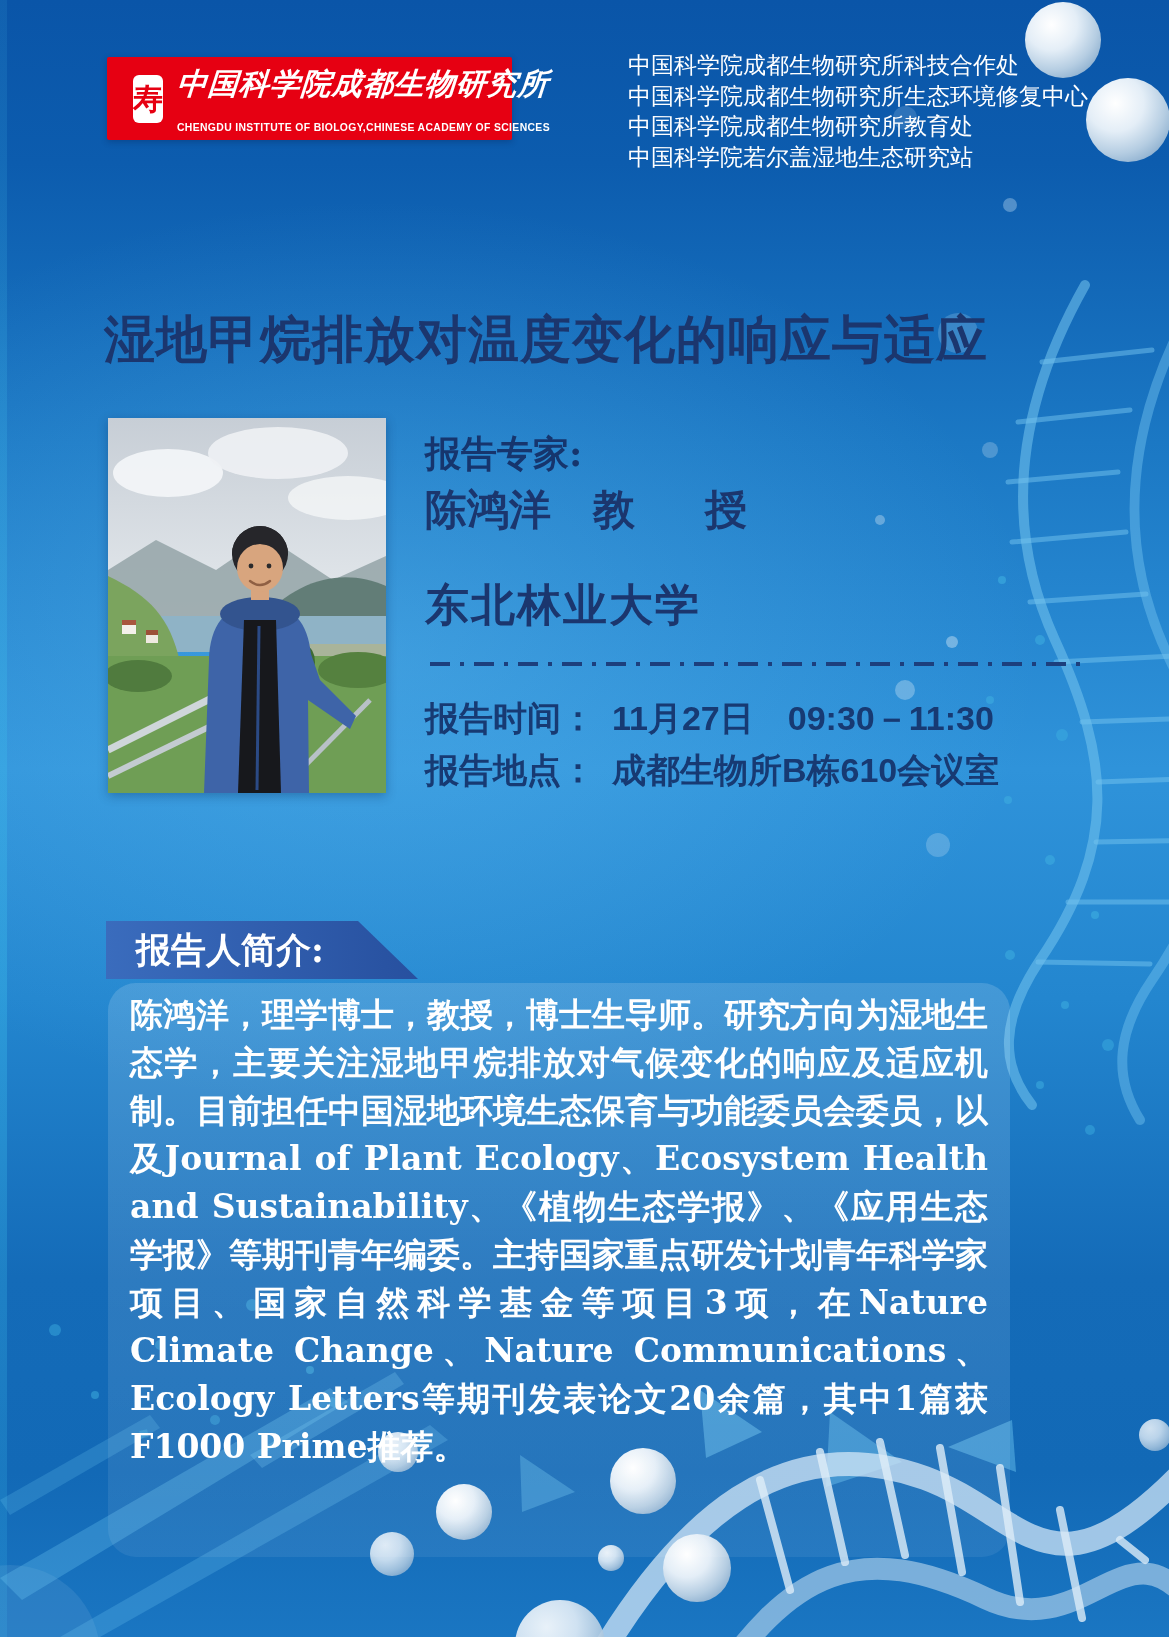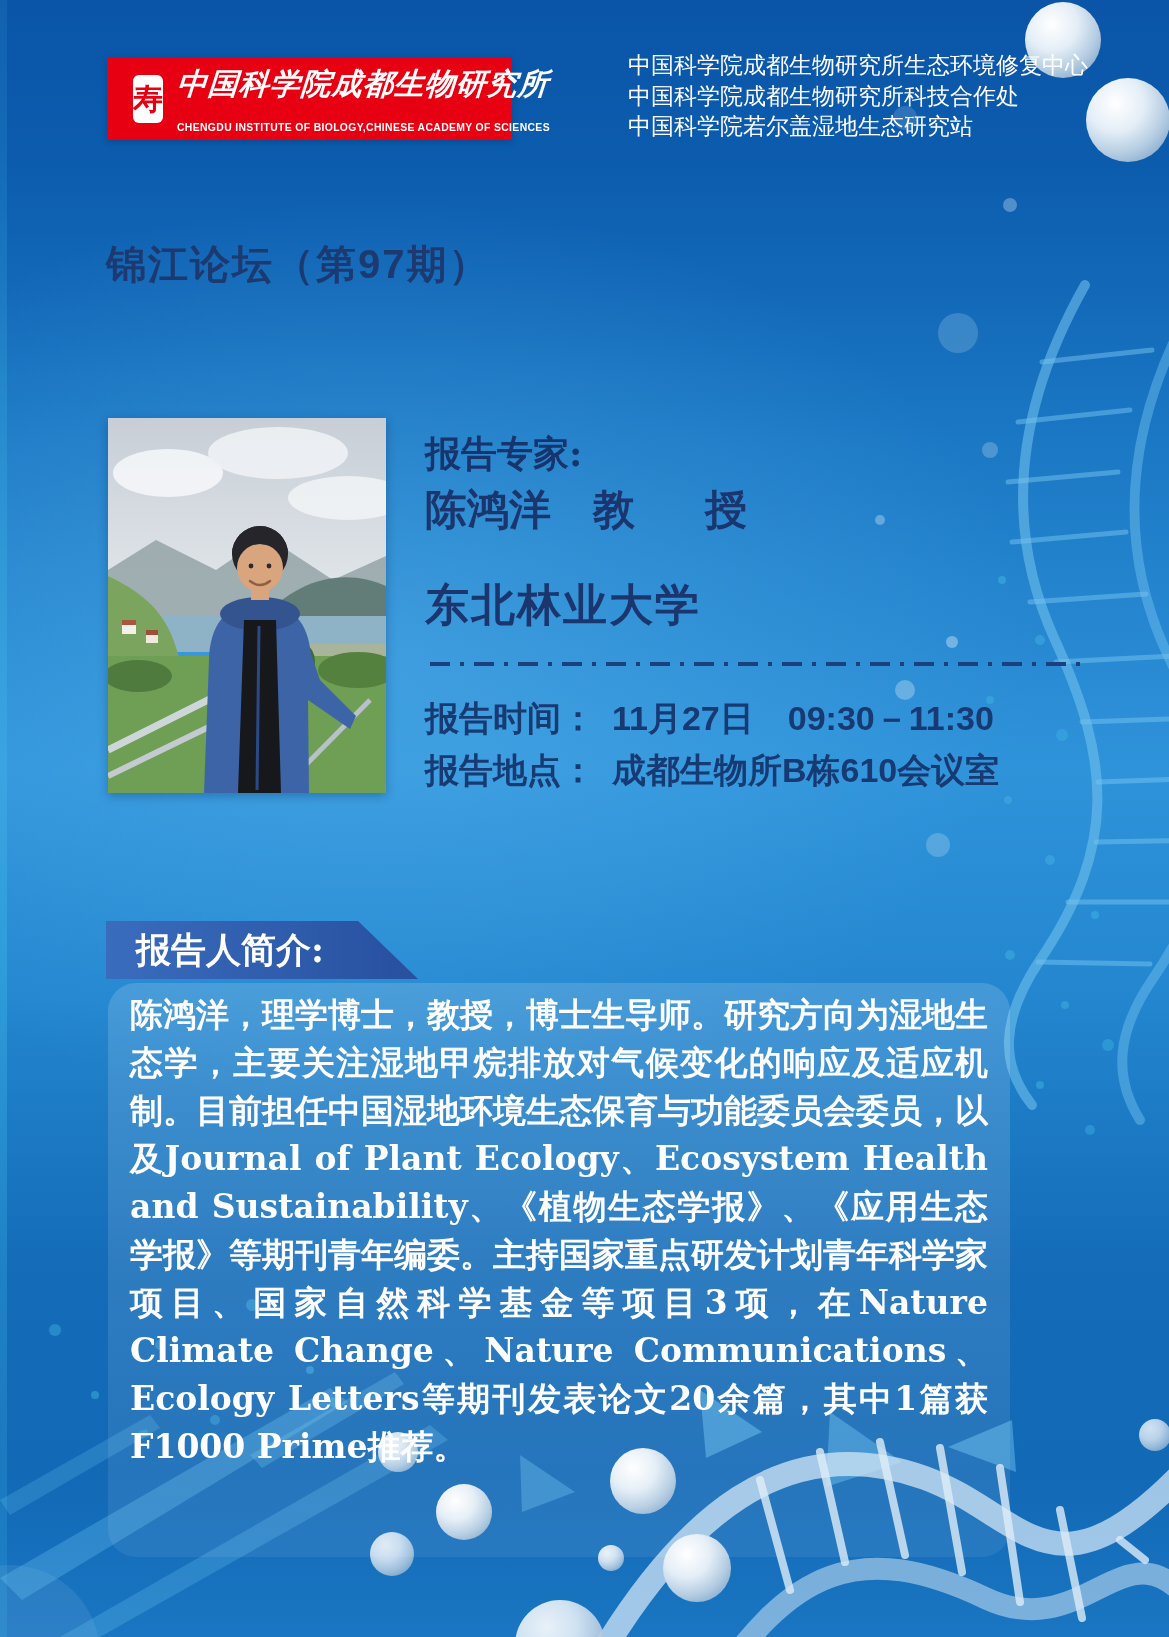--- a/index.html
+++ b/index.html
@@ -214,26 +214,27 @@
 
   <div class="logo" style="background:#e60012;">
     <div class="seal" style="color:#e60012;">寿</div>
     <div class="logo-text">
       <div class="logo-cn">中国科学院成都生物研究所</div>
       <div class="logo-en">CHENGDU INSTITUTE OF BIOLOGY,CHINESE ACADEMY OF SCIENCES</div>
     </div>
   </div>
 
   <div class="organizers">
+    <div>中国科学院成都生物研究所科技合作处</div>
     <div>中国科学院成都生物研究所生态环境修复中心</div>
-    <div>中国科学院成都生物研究所科技合作处</div>
+    <div>中国科学院成都生物研究所教育处</div>
     <div>中国科学院若尔盖湿地生态研究站</div>
   </div>
 
-  <div class="series">锦江论坛（第97期）</div>
+  <div class="main-title">湿地甲烷排放对温度变化的响应与适应</div>
 
   <div class="photo">
     <svg width="278" height="375" viewBox="0 0 278 375">
       <defs>
         <linearGradient id="skyg" x1="0" y1="0" x2="0" y2="1">
           <stop offset="0%" stop-color="#c7ced6"></stop>
             <stop offset="100%" stop-color="#e9edf0"></stop>
         </linearGradient>
       </defs>
       <rect width="278" height="230" fill="url(#skyg)"></rect>

